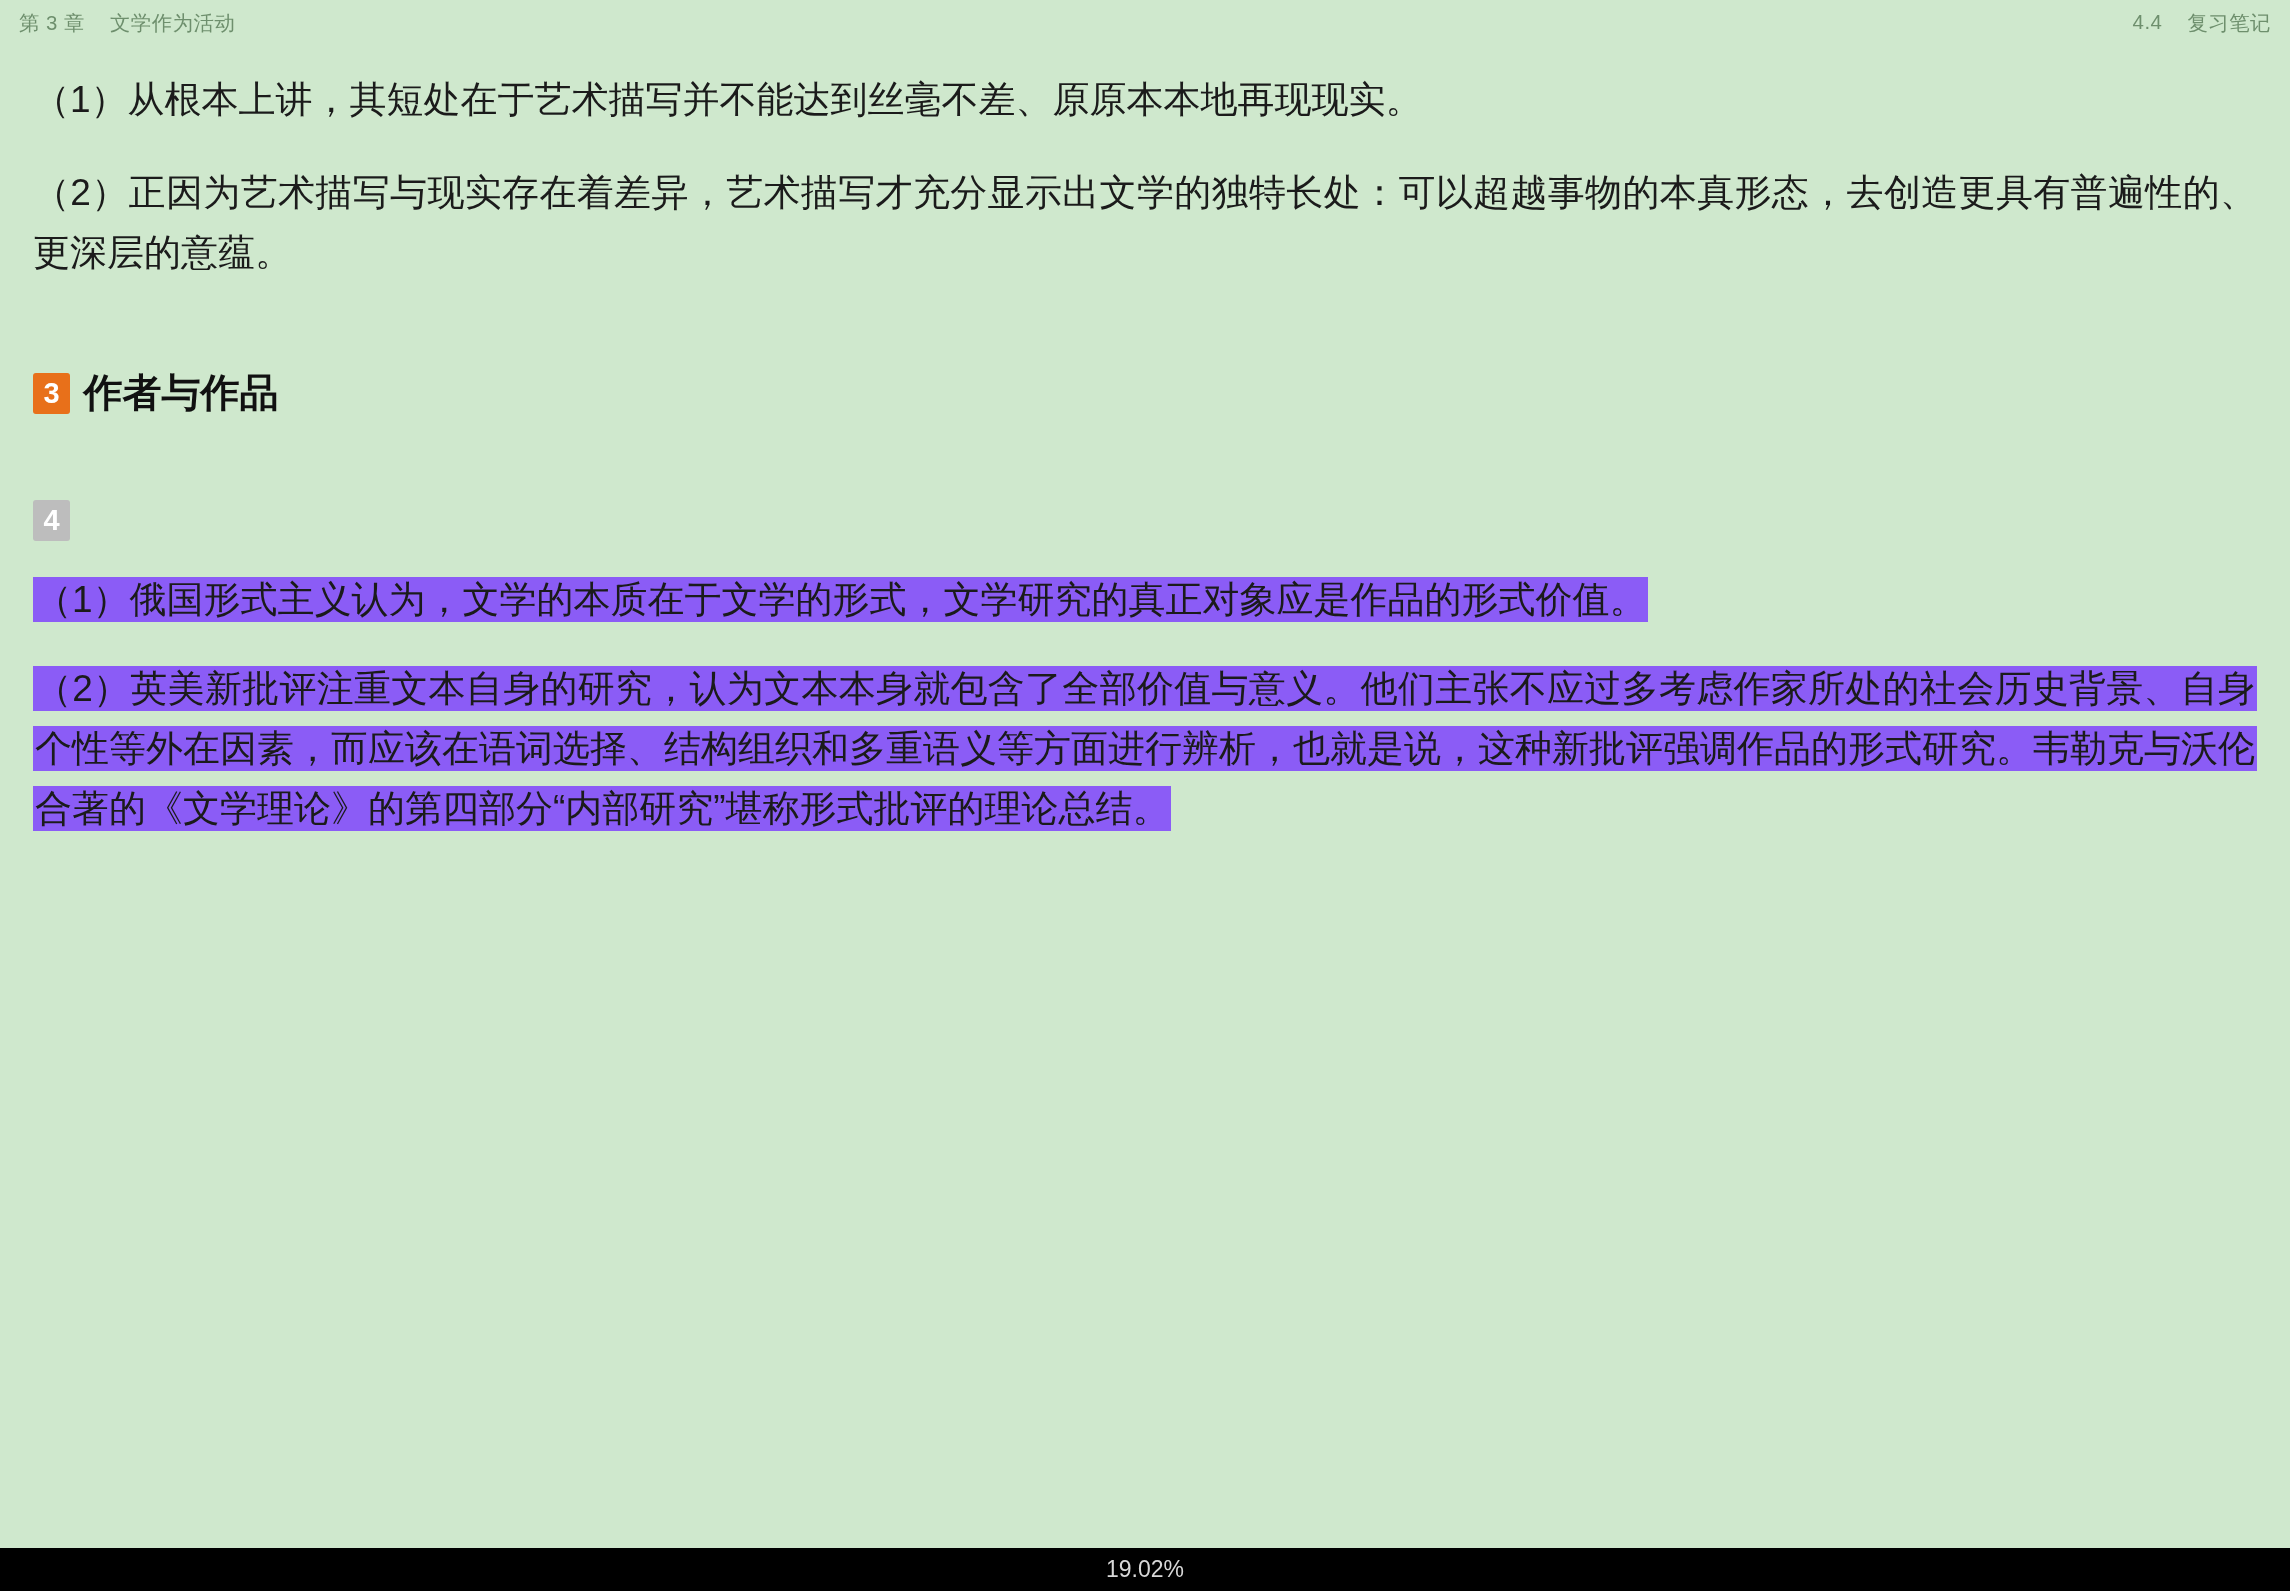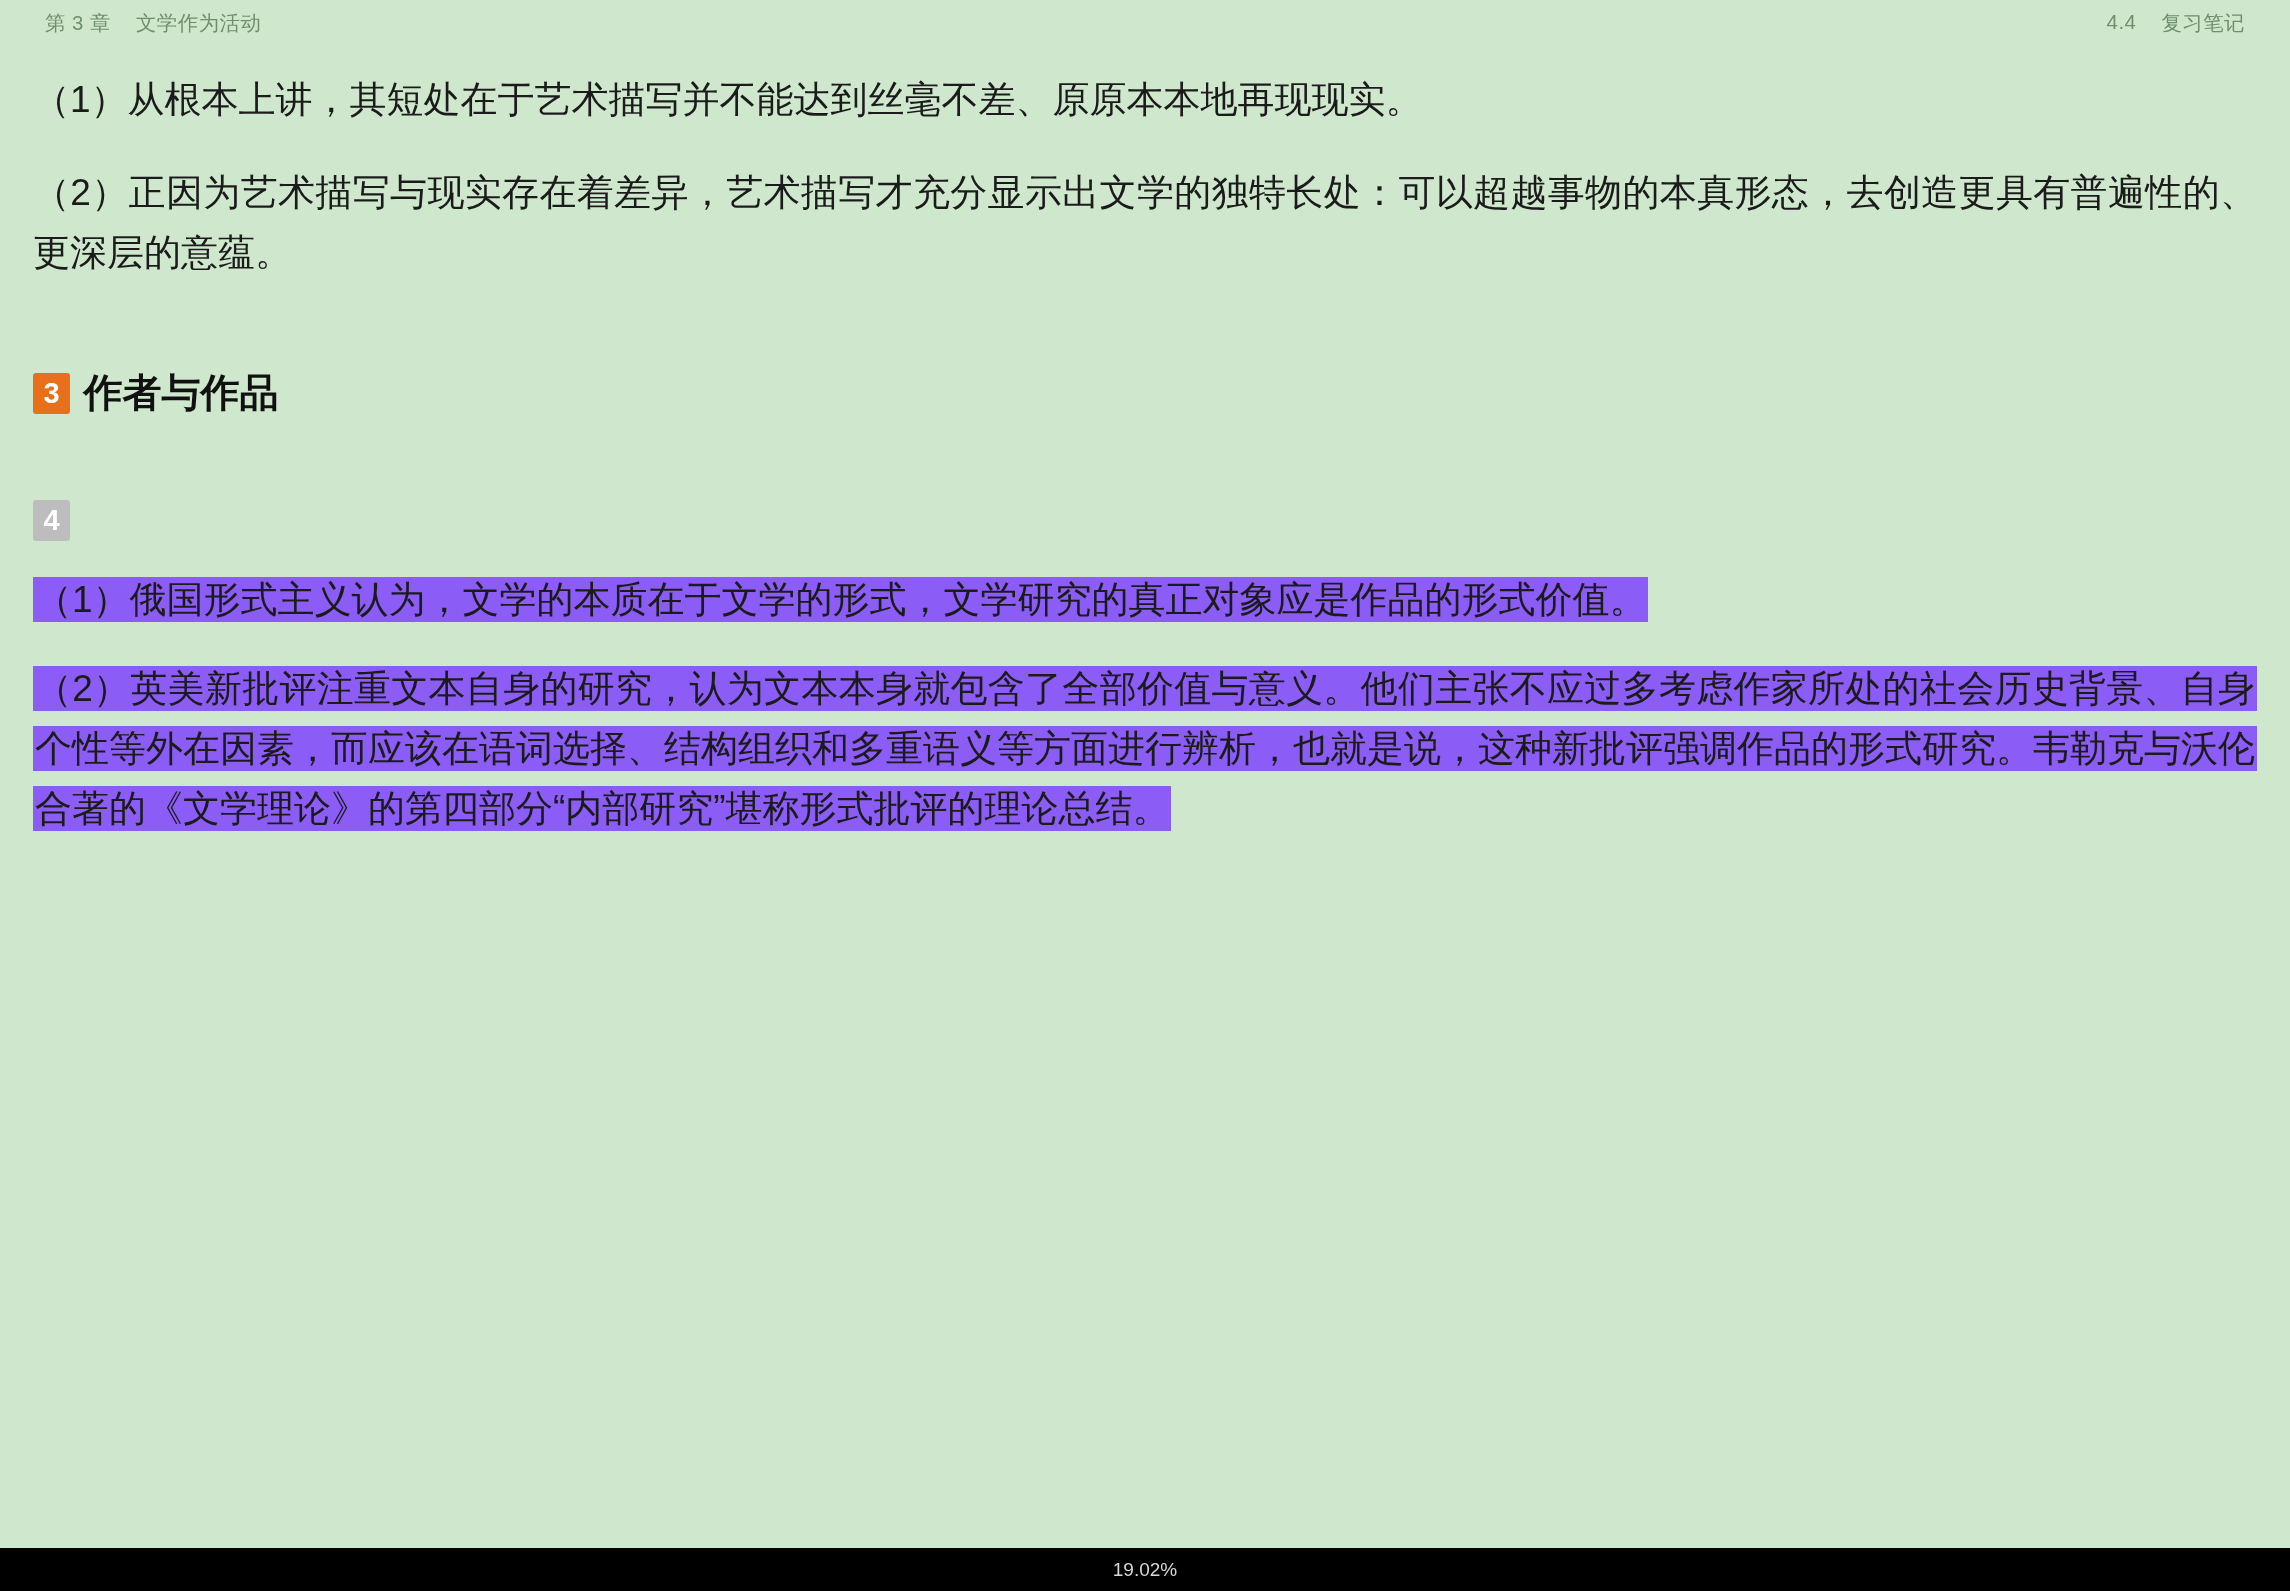--- a/index.html
+++ b/index.html
@@ -21,21 +21,21 @@
     display: flex;
     flex-direction: column;
   }
   
   .topbar {
     height: 45px;
     flex: 0 0 45px;
     display: flex;
     align-items: center;
     justify-content: space-between;
-    padding: 0 45px;
+    padding: 0 19px;
     color: #6e8f6d;
     font-size: 20.4px;
     letter-spacing: 0.5px;
   }
   .topbar .left,
   .topbar .right {
     display: flex;
     align-items: center;
     gap: 25px;
     white-space: nowrap;
@@ -90,21 +90,21 @@
     box-decoration-break: clone;
     -webkit-box-decoration-break: clone;
     padding: 1.9px 1.9px;
   }
   
   .footer {
     flex: 0 0 43px;
     height: 43px;
     background: #000;
     color: #d8d8d8;
-    font-size: 19px;
+    font-size: 23px;
     display: flex;
     align-items: center;
     justify-content: center;
   }
 </style>
 </head>
 <body>
 
 <div class="reader">
 

